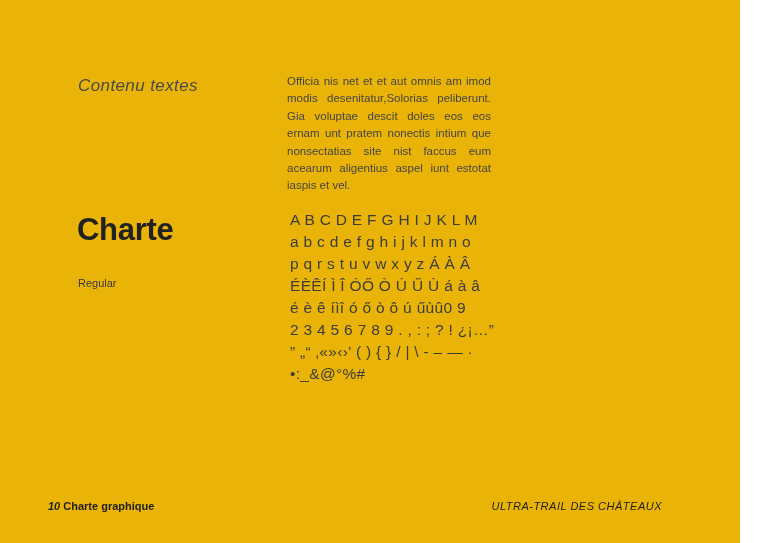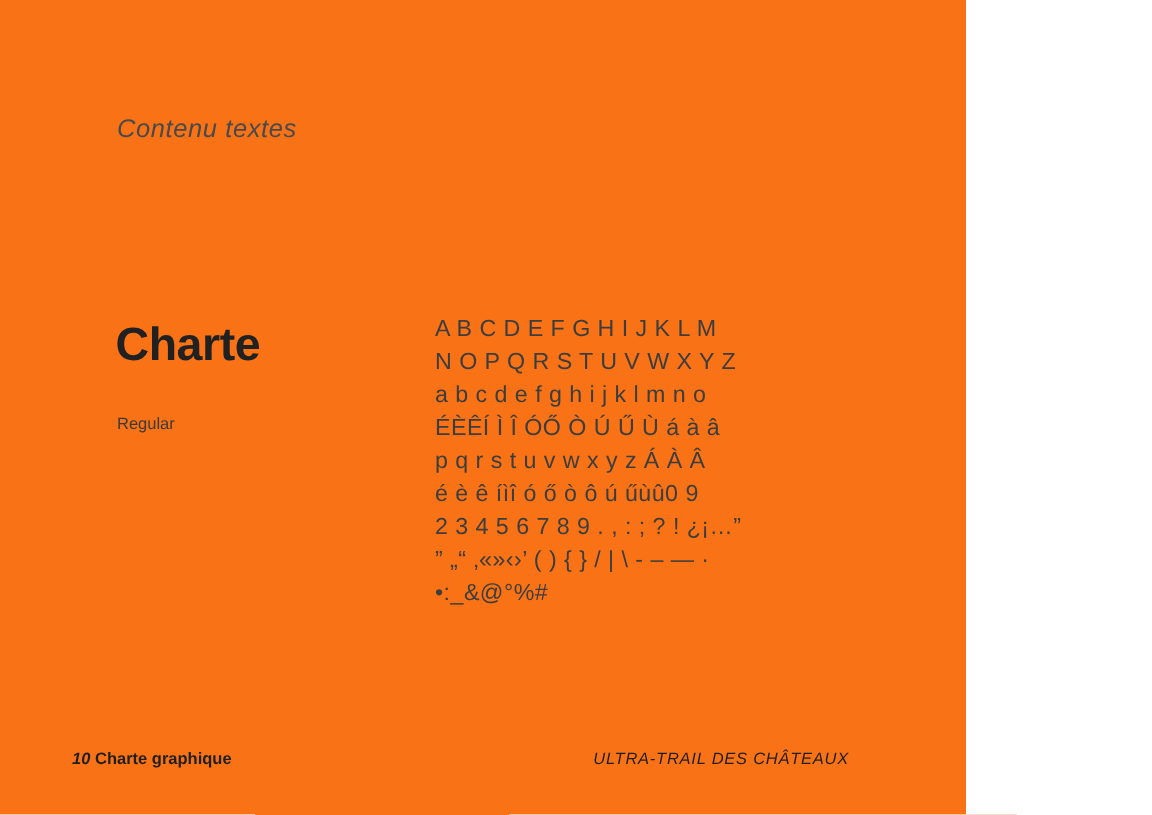--- a/index.html
+++ b/index.html
@@ -2,23 +2,23 @@
 <html><head>
 <meta charset="utf-8">
 <style>
   html, body {
     margin: 0;
     padding: 0;
     background: #ffffff;
   }
   .page {
     position: relative;
-    width: 644px;
+    width: 740px;
     height: 543px;
-    background: #f97316;
+    background: #eab308;
     font-family: "Liberation Sans", sans-serif;
     overflow: hidden;
   }
   .section-label {
     position: absolute;
     left: 78px;
     top: 76px;
     font-size: 17px;
     font-style: italic;
     color: #4a4a4a;
@@ -87,31 +87,31 @@
     letter-spacing: 0.5px;
   }
 </style>
 </head>
 <body>
 
 <div class="page">
 
   <div class="section-label">Contenu textes</div>
 
+  <div class="body-text">Officia nis net et et aut omnis am imod modis desenitatur,Solorias peliberunt. Gia voluptae descit doles eos eos ernam unt pratem nonectis intium que nonsectatias site nist faccus eum acearum aligentius aspel iunt estotat iaspis et vel.</div>
 
   <div class="font-name">Charte</div>
 
   <div class="font-weight">Regular</div>
 
   <div class="specimen">
     <div class="specimen-line">A B C D E F G H I J K L M</div>
-    <div class="specimen-line">N O P Q R S T U V W X Y Z</div>
     <div class="specimen-line">a b c d e f g h i j k l m n o</div>
+    <div class="specimen-line">p q r s t u v w x y z Á À Â</div>
     <div class="specimen-line">ÉÈÊÍ Ì Î ÓŐ Ò Ú Ű Ù á à â</div>
-    <div class="specimen-line">p q r s t u v w x y z Á À Â</div>
     <div class="specimen-line">é è ê íìî ó ő ò ô ú űùû0 9</div>
     <div class="specimen-line">2 3 4 5 6 7 8 9 . , : ; ? ! ¿¡…”</div>
     <div class="specimen-line">” „“ ‚«»‹›’ ( ) { } / | \ - – — ·</div>
     <div class="specimen-line">•:_&amp;@°%#</div>
   </div>
 
   <div class="footer-left">
     <span class="page-number">10</span>
     <span class="document-title">Charte graphique</span>
   </div>

